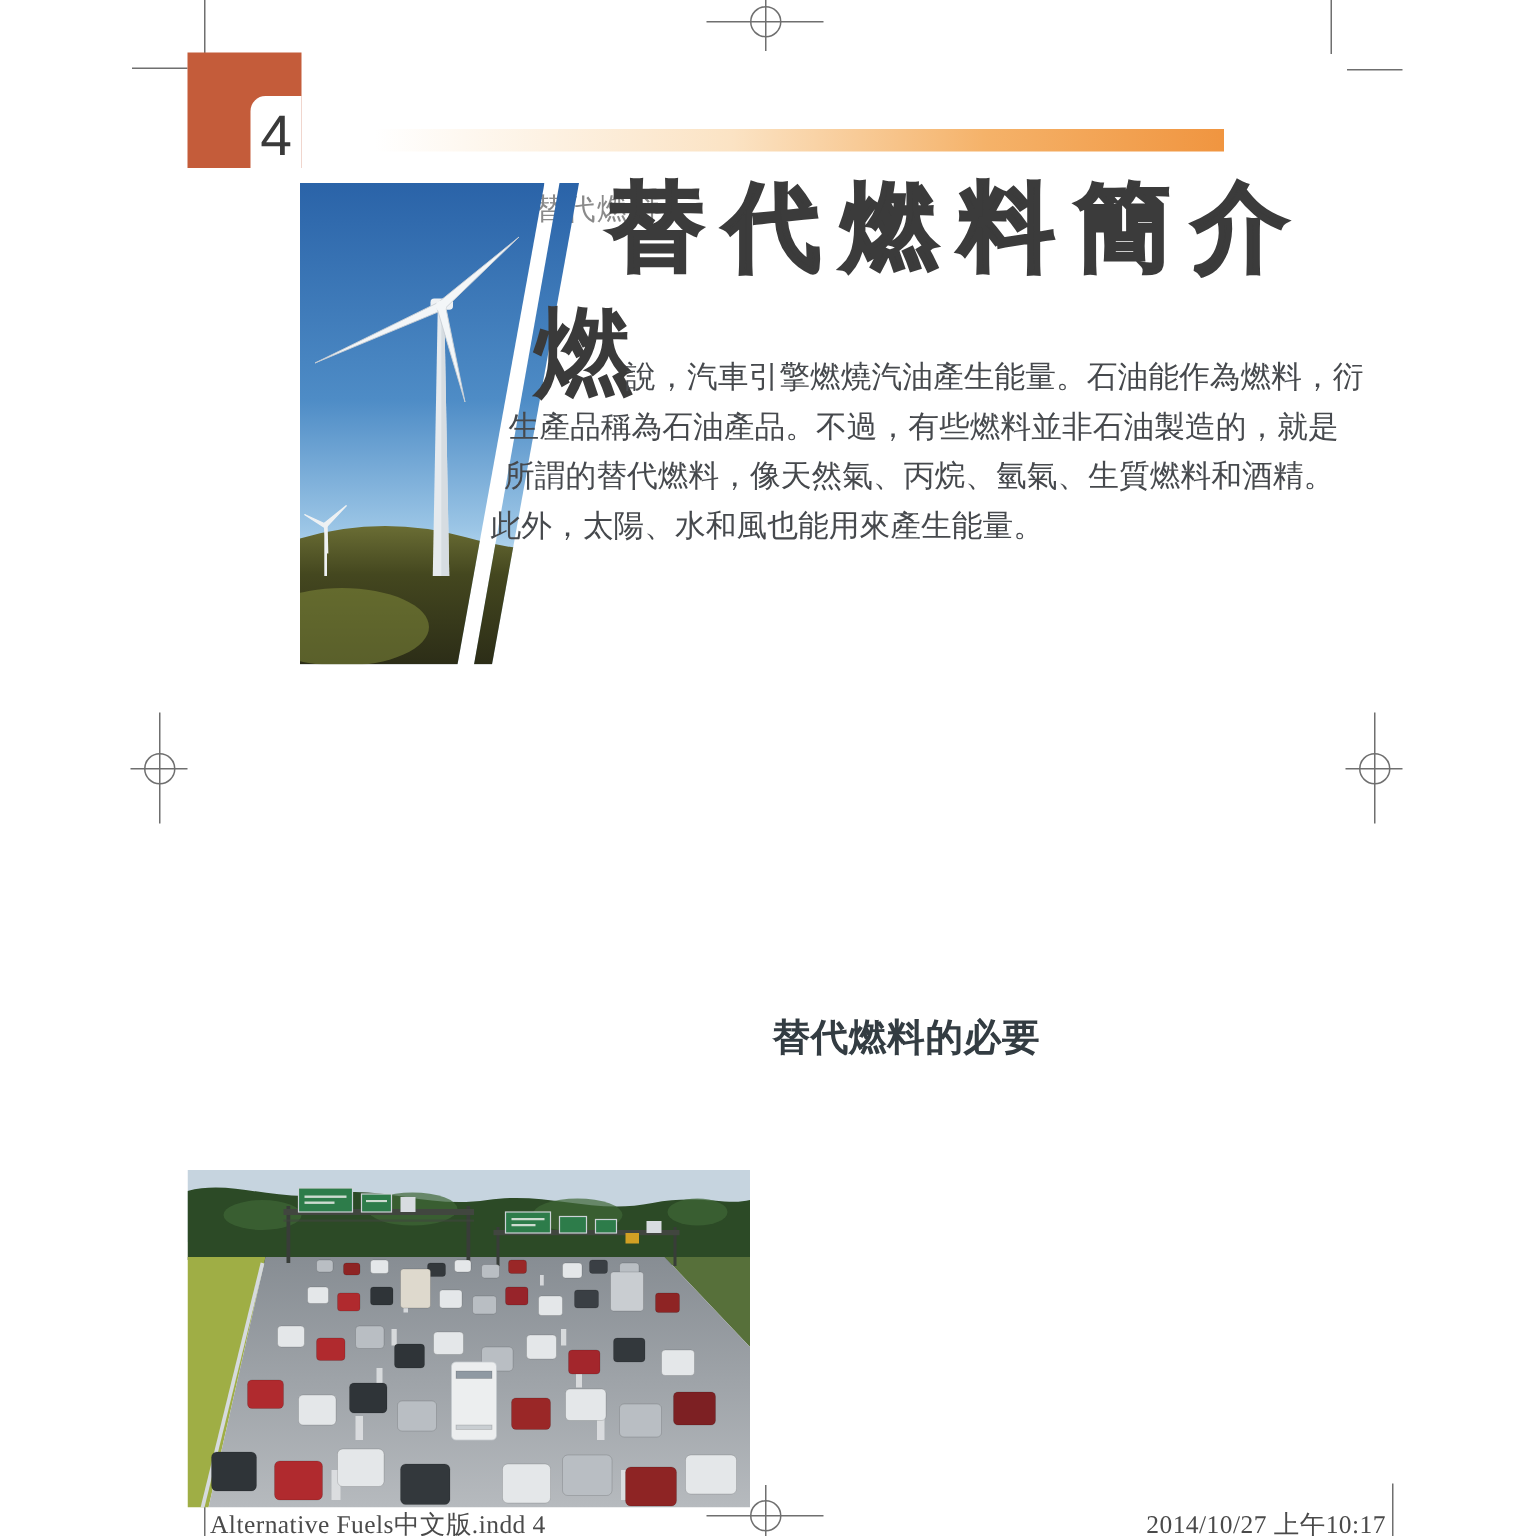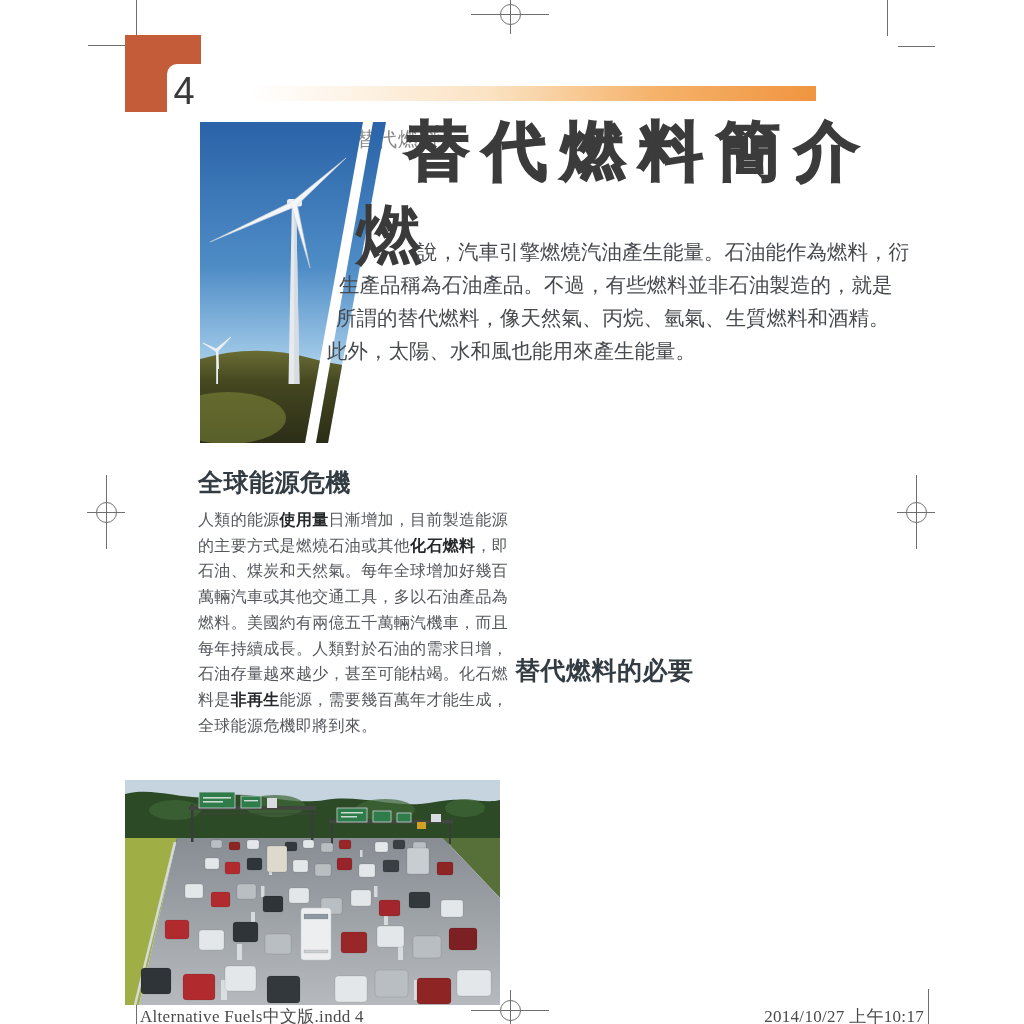--- a/index.html
+++ b/index.html
@@ -25,21 +25,21 @@
   .title{position:absolute;left:405px;top:118px;margin:0;font-size:64px;line-height:66px;
          font-weight:900;color:#3b3b3b;-webkit-text-stroke:2px #3b3b3b;letter-spacing:14px;white-space:nowrap;}
   .dropcap{position:absolute;left:356px;top:201px;font-size:66px;line-height:68px;font-weight:700;color:#3a3a3a;}
   .introline{position:absolute;font-size:20.5px;line-height:25px;color:#46494d;letter-spacing:0;white-space:nowrap;}
   .il0{left:417px;top:206px;} .il1{left:417px;top:239px;}
   .il2{left:339px;top:272px;} .il3{left:336px;top:305px;} .il4{left:327px;top:338px;}
   
   .section{position:absolute;}
   .sec-left{left:198px;top:466px;width:310px;}
   .sec-r1{left:515px;top:466px;width:320px;}
-  .sec-r2{left:515px;top:654px;width:320px;}
+  .sec-r2{left:515px;top:676px;width:320px;}
   .sec-h{margin:0 0 9px 0;font-size:25px;line-height:32px;font-weight:700;color:#333c42;letter-spacing:0.5px;}
   .sec-p{margin:0;font-size:16px;line-height:25.7px;color:#54575c;letter-spacing:0.3px;
          text-align:justify;text-justify:inter-ideograph;}
   .sec-p b{font-weight:700;color:#24282b;}
   
   .turbine-svg{position:absolute;left:200px;top:122px;}
   .traffic-svg{position:absolute;left:125px;top:780px;}
   
   .footer{position:absolute;top:1005px;font-family:"Liberation Serif","DejaVu Serif",serif;
           font-size:17px;color:#4a4a4a;letter-spacing:0.3px;}
@@ -136,24 +136,20 @@
     <use href="#scene" clip-path="url(#sliverclip)"></use>
   </svg>
 
   <h1 class="title">替代燃料簡介</h1>
   <div class="dropcap">燃</div>
   <div class="introline il1">說，汽車引擎燃燒汽油產生能量。石油能作為燃料，衍</div>
   <div class="introline il2">生產品稱為石油產品。不過，有些燃料並非石油製造的，就是</div>
   <div class="introline il3">所謂的替代燃料，像天然氣、丙烷、氫氣、生質燃料和酒精。</div>
   <div class="introline il4">此外，太陽、水和風也能用來產生能量。</div>
 
-  <div class="section sec-left">
-    <h2 class="sec-h">全球能源危機</h2>
-    <p class="sec-p">人類的能源<b>使用量</b>日漸增加，目前製造能源的主要方式是燃燒石油或其他<b>化石燃料</b>，即石油、煤炭和天然氣。每年全球增加好幾百萬輛汽車或其他交通工具，多以石油產品為燃料。美國約有兩億五千萬輛汽機車，而且每年持續成長。人類對於石油的需求日增，石油存量越來越少，甚至可能枯竭。化石燃料是<b>非再生</b>能源，需要幾百萬年才能生成，全球能源危機即將到來。</p>
-  </div>
 
   <div class="section sec-r2">
     <h2 class="sec-h">替代燃料的必要</h2>
   </div>
 
   <svg class="traffic-svg" width="375" height="225" viewBox="0 0 375 225" role="img" aria-label="高速公路塞車照片">
     <rect width="375" height="48" fill="#c6d4df"></rect>
     <path d="M0,14 C30,6 60,22 95,16 C130,10 160,26 200,20 C240,14 270,30 310,22 C340,16 360,24 375,20 L375,60 C300,68 80,68 0,60 Z" fill="#2c4a26"></path>
     <ellipse cx="50" cy="30" rx="26" ry="10" fill="#3f6636" opacity="0.7"></ellipse>
     <ellipse cx="150" cy="26" rx="30" ry="11" fill="#3f6636" opacity="0.7"></ellipse>

